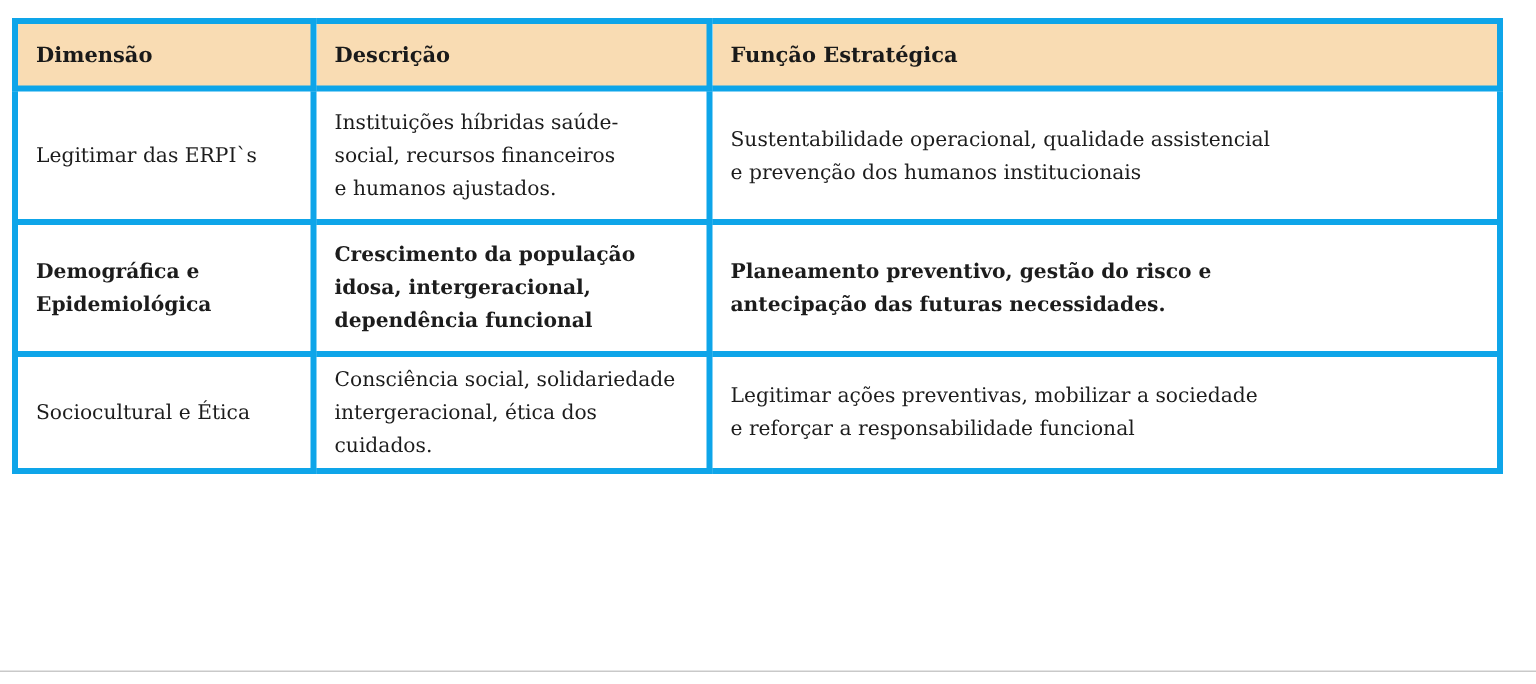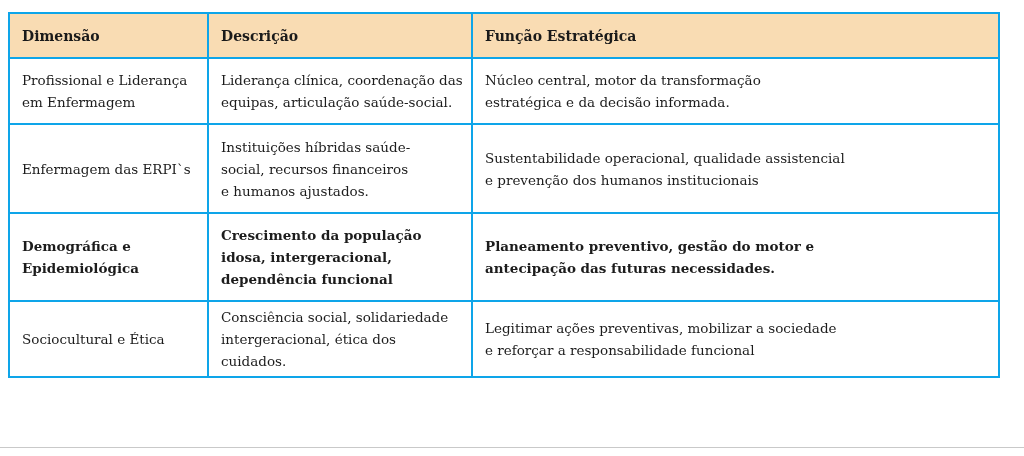--- a/index.html
+++ b/index.html
@@ -23,21 +23,21 @@
     border-collapse: collapse;
     table-layout: fixed;
     border: 2px solid #9a9a9a;
     color: #1c1c1c;
   }
   table.dim-table col.c1 { width: 199px; }
   table.dim-table col.c2 { width: 264px; }
   table.dim-table col.c3 { width: 527px; }
   table.dim-table th,
   table.dim-table td {
-    border: 2px solid #0ea5e9;
+    border: 4px solid #0ea5e9;
     vertical-align: middle;
     text-align: left;
     padding: 4px 8px 4px 12px;
     white-space: pre-line;
     overflow: hidden;
   }
   table.dim-table th {
     background: #f9dcb3;
     font-size: 14px;
     font-weight: bold;
@@ -69,43 +69,35 @@
         <col class="c3">
     </colgroup>
     <thead>
       <tr style="height:45px;">
         <th>Dimensão</th>
         <th>Descrição</th>
         <th>Função Estratégica</th>
       </tr>
     </thead>
     <tbody>
-      <tr style="height:66px;">
-        <td>Profissional e Liderança
-em Enfermagem</td>
-        <td>Liderança clínica, coordenação das
-equipas, articulação saúde-social.</td>
-        <td>Núcleo central, motor da transformação
-estratégica e da decisão informada.</td>
-      </tr>
       <tr style="height:89px;">
-        <td>Enfermagem das ERPI`s</td>
+        <td>Legitimar das ERPI`s</td>
         <td>Instituições híbridas saúde-
 social, recursos financeiros
 e humanos ajustados.</td>
         <td>Sustentabilidade operacional, qualidade assistencial
 e prevenção dos humanos institucionais</td>
       </tr>
       <tr style="height:88px;font-weight:bold;">
         <td>Demográfica e
 Epidemiológica</td>
         <td>Crescimento da população
 idosa, intergeracional,
 dependência funcional</td>
-        <td>Planeamento preventivo, gestão do motor e
+        <td>Planeamento preventivo, gestão do risco e
 antecipação das futuras necessidades.</td>
       </tr>
       <tr style="height:55px;">
         <td>Sociocultural e Ética</td>
         <td>Consciência social, solidariedade
 intergeracional, ética dos cuidados.</td>
         <td>Legitimar ações preventivas, mobilizar a sociedade
 e reforçar a responsabilidade funcional</td>
       </tr>
     </tbody>

